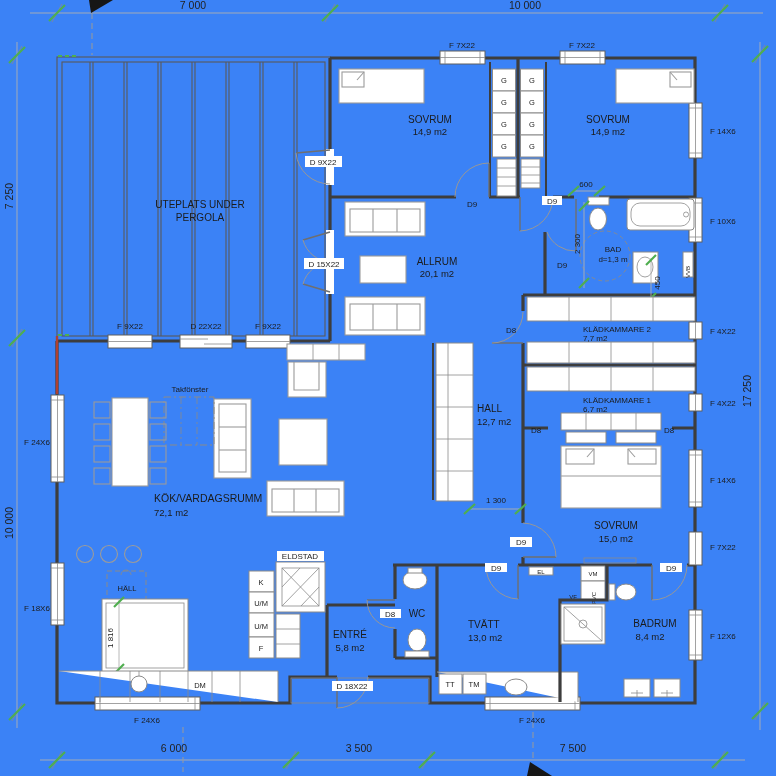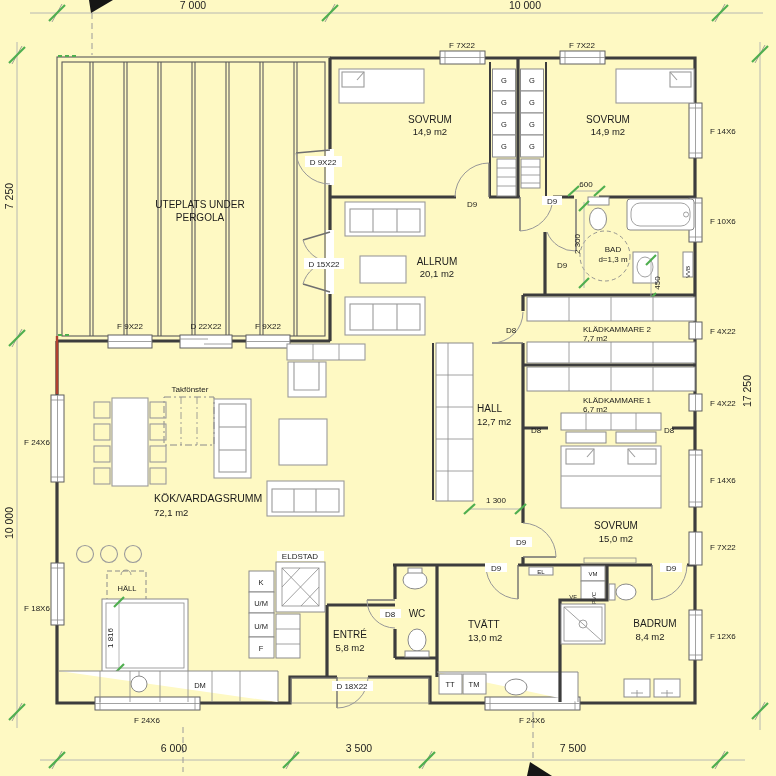--- a/index.html
+++ b/index.html
@@ -1,16 +1,16 @@
 <!DOCTYPE html>
 <html><head>
 <meta charset="utf-8">
 <style>
   html,body{margin:0;padding:0;background:#fff;}
-  #stage{width:776px;height:776px;position:relative;background:#fef9c3;overflow:hidden;}
+  #stage{width:776px;height:776px;position:relative;background:#3b82f6;overflow:hidden;}
   svg{display:block;}
   svg text{font-family:"Liberation Sans","DejaVu Sans",sans-serif;fill:#1b1b1b;text-anchor:middle;}
   .ts{text-anchor:start;}
   .rm{font-size:10px;}
   .rm2{font-size:10.5px;}
   .ar{font-size:9.5px;}
   .sm{font-size:8px;}
   .dimt{font-size:10.5px;fill:#222;}
   .tiny{font-size:6px;}
   .g{font-size:7.5px;}

